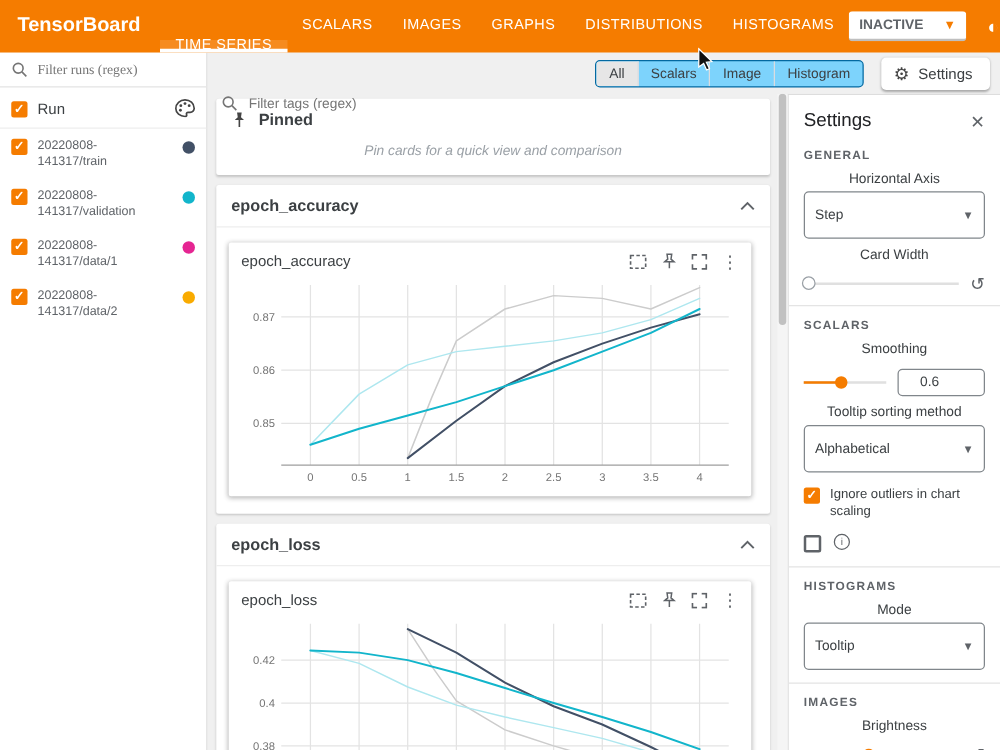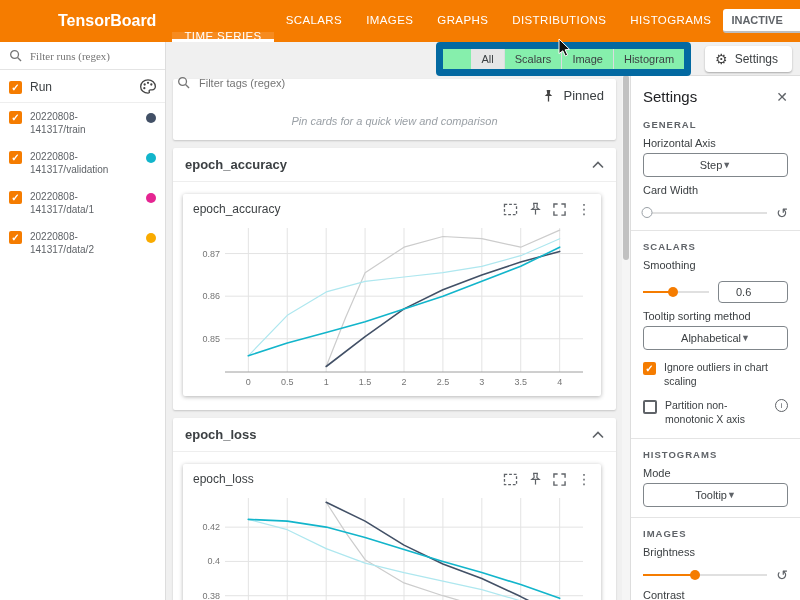--- a/index.html
+++ b/index.html
@@ -1,21 +1,21 @@
 <!DOCTYPE html>
 <html><head>
 <meta charset="utf-8">
 <style>
   html,body{margin:0;padding:0;background:#ddd;}
   .app{position:relative;width:800px;height:600px;overflow:hidden;background:#f0f0f0;
        font-family:"Liberation Sans",sans-serif;-webkit-font-smoothing:antialiased;}
 
   
   .topbar{position:absolute;top:0;left:0;right:0;height:42px;background:#f57c00;color:#fff;
-          display:flex;align-items:center;z-index:30;padding-left:44px;}
+          display:flex;align-items:center;z-index:30;}
   .logo{font-size:16px;font-weight:bold;padding:0 16px 0 14px;white-space:nowrap;}
   .tabs{display:flex;height:100%;}
   .tab{display:flex;align-items:center;padding:0 12px;font-size:11.5px;letter-spacing:.4px;
        cursor:pointer;border-bottom:3px solid transparent;box-sizing:border-box;white-space:nowrap;}
   .tab.active{border-bottom-color:#fff;background:rgba(255,255,255,.12);margin-top:32px;}
   .topbar-right{margin-left:auto;display:flex;align-items:center;gap:13px;padding-right:12px;}
   .status-select{background:#fff;color:#5f6368;font-size:11px;font-weight:bold;border-radius:3px;
        padding:5px 8px;display:flex;align-items:center;gap:16px;border-bottom:2px solid rgba(0,0,0,.25);cursor:pointer;}
   .status-caret{color:#f57c00;font-size:10px;}
   .hicon{width:18px;height:18px;display:flex;align-items:center;justify-content:center;
@@ -36,32 +36,32 @@
       align-items:center;justify-content:center;font-size:10px;font-weight:bold;cursor:pointer;margin-top:1px;}
   .cb.un{background:#fff;border:2px solid #5f6368;width:10px;height:10px;}
   .run-dot{width:10px;height:10px;border-radius:50%;margin-left:auto;flex-shrink:0;margin-top:3px;}
 
   
   .toolbar{position:absolute;top:42px;left:167px;right:0;height:33px;background:#f0f0f0;
            display:flex;align-items:center;padding:0 8px 0 10px;box-sizing:border-box;z-index:10;}
   .tag-filter{display:flex;align-items:center;gap:7px;flex:1;margin-top:48px;}
   .tag-filter input{border:none;outline:none;font-size:11px;width:200px;color:#444;background:transparent;font-family:inherit;}
   .tag-filter input::placeholder{color:#757575;}
-  .filter-group{display:flex;border:7px solid #0369a1;border-radius:4px;overflow:hidden;background:#86efac;margin-right:14px;padding-left:28px;}
+  .filter-group{display:flex;border:1px solid #0369a1;border-radius:4px;overflow:hidden;background:#7dd3fc;margin-right:14px;}
   .filter-btn{padding:4px 10px;font-size:11px;color:#3c4043;border-right:1px solid #dadce0;cursor:pointer;white-space:nowrap;}
   .filter-btn:last-child{border-right:none;}
   .filter-btn.selected{background:#e6e6e6;}
   .settings-btn{display:flex;align-items:center;gap:7px;background:#fff;border-radius:4px;
        box-shadow:0 1px 2px rgba(0,0,0,.3);padding:5px 14px 5px 10px;font-size:12px;color:#3c4043;cursor:pointer;}
   .settings-btn .gear{font-size:14px;color:#444;}
 
   
   .main{position:absolute;top:75px;left:167px;right:178px;bottom:0;overflow:hidden;background:#f0f0f0;}
   .pinned-block{background:#fff;margin:4px 6px 0;box-shadow:0 1px 2px rgba(0,0,0,.18);border-radius:2px;}
-  .pinned-head{display:flex;align-items:center;gap:9px;padding:9px 12px 6px;font-size:13px;font-weight:normal;color:#3c4043;justify-content:flex-end;}
+  .pinned-head{display:flex;align-items:center;gap:9px;padding:9px 12px 6px;font-size:13px;font-weight:bold;color:#3c4043;}
   .pinned-empty{text-align:center;font-style:italic;color:#9aa0a6;font-size:11px;padding:6px 0 13px;}
   .section{background:#fff;margin:8px 6px;box-shadow:0 1px 2px rgba(0,0,0,.18);border-radius:2px;}
   .section-header{display:flex;justify-content:space-between;align-items:center;padding:9px 12px;
        font-size:13px;font-weight:bold;color:#3c4043;border-bottom:1px solid #eee;cursor:pointer;}
   .section-body{padding:12px 10px 14px;}
   .card{background:#fff;box-shadow:0 1px 4px rgba(0,0,0,.3);border-radius:2px;width:418px;padding:6px 8px 2px;box-sizing:border-box;}
   .card-header{display:flex;align-items:center;font-size:12px;color:#3c4043;padding:2px 2px 4px;}
   .card-icons{margin-left:auto;display:flex;align-items:center;gap:11px;}
   .cicon{display:flex;align-items:center;justify-content:center;cursor:pointer;color:#5f6368;}
   .more-dots{font-size:14px;color:#5f6368;line-height:1;}
@@ -70,23 +70,23 @@
   .scrollbar{position:absolute;top:75px;right:170px;width:8px;bottom:0;background:#f5f5f5;z-index:6;}
   .scroll-thumb{position:absolute;top:0;left:1px;width:6px;height:185px;background:#c1c1c1;border-radius:3px;cursor:pointer;}
 
   
   .panel{position:absolute;top:75px;right:0;width:170px;bottom:0;background:#fff;border-left:1px solid #ddd;
          border-top:1px solid #ddd;box-sizing:border-box;padding:0 12px;overflow:hidden;z-index:5;}
   .panel-header{display:flex;justify-content:space-between;align-items:center;padding:12px 0 6px;
        font-size:15px;color:#202124;}
   .close-x{font-size:14px;color:#5f6368;cursor:pointer;}
   .group-label{font-size:9.5px;font-weight:bold;color:#5f6368;letter-spacing:1px;margin:8px 0 5px;}
-  .field-label{font-size:11px;color:#3c4043;margin:7px 0 4px;}
-  .dropdown{border:1px solid #80868b;border-radius:4px;height:24px;display:flex;align-items:center;
-       justify-content:center;padding:0 8px;font-size:11px;color:#3c4043;background:#fff;cursor:pointer;box-sizing:border-box;}
+  .field-label{font-size:11px;color:#3c4043;margin:7px 0 4px;text-align:center;}
+  .dropdown{border:1px solid #80868b;border-radius:4px;height:38px;display:flex;align-items:center;
+       justify-content:space-between;padding:0 8px;font-size:11px;color:#3c4043;background:#fff;cursor:pointer;box-sizing:border-box;}
   .dd-caret{font-size:9px;color:#5f6368;}
   .slider-row{display:flex;align-items:center;gap:9px;margin:10px 0 6px;}
   .slider{flex:1;height:2px;background:#e0e0e0;position:relative;cursor:pointer;}
   .slider .fill{position:absolute;left:0;top:0;height:2px;background:#f57c00;}
   .slider .thumb{position:absolute;top:-4px;width:10px;height:10px;border-radius:50%;background:#f57c00;transform:translateX(-50%);}
   .slider.gray .thumb{background:#fff;border:1.5px solid #9aa0a6;width:9px;height:9px;top:-5px;}
   .reset{font-size:14px;color:#5f6368;cursor:pointer;line-height:1;}
   .num-input{width:34px;height:20px;border:1px solid #80868b;border-radius:4px;font-size:11px;color:#3c4043;
        padding:0 17px;font-family:inherit;outline:none;}
   .check-row{display:flex;align-items:flex-start;gap:8px;font-size:10.5px;color:#3c4043;margin:11px 0;line-height:1.3;}
@@ -377,21 +377,20 @@
     <div class="dropdown">
       <span>Alphabetical</span>
       <span class="dd-caret">▼</span>
     </div>
     <div class="check-row">
       <span class="cb">✓</span>
       <span>Ignore outliers in chart scaling</span>
     </div>
     <div class="check-row">
       <span class="cb un"></span>
-      <span>Partition non-monotonic X axis</span>
       <span class="circle-i">i</span>
     </div>
 
     <div class="divider"></div>
 
     <div class="group-label">HISTOGRAMS</div>
     <div class="field-label">Mode</div>
     <div class="dropdown">
       <span>Tooltip</span>
       <span class="dd-caret">▼</span>

